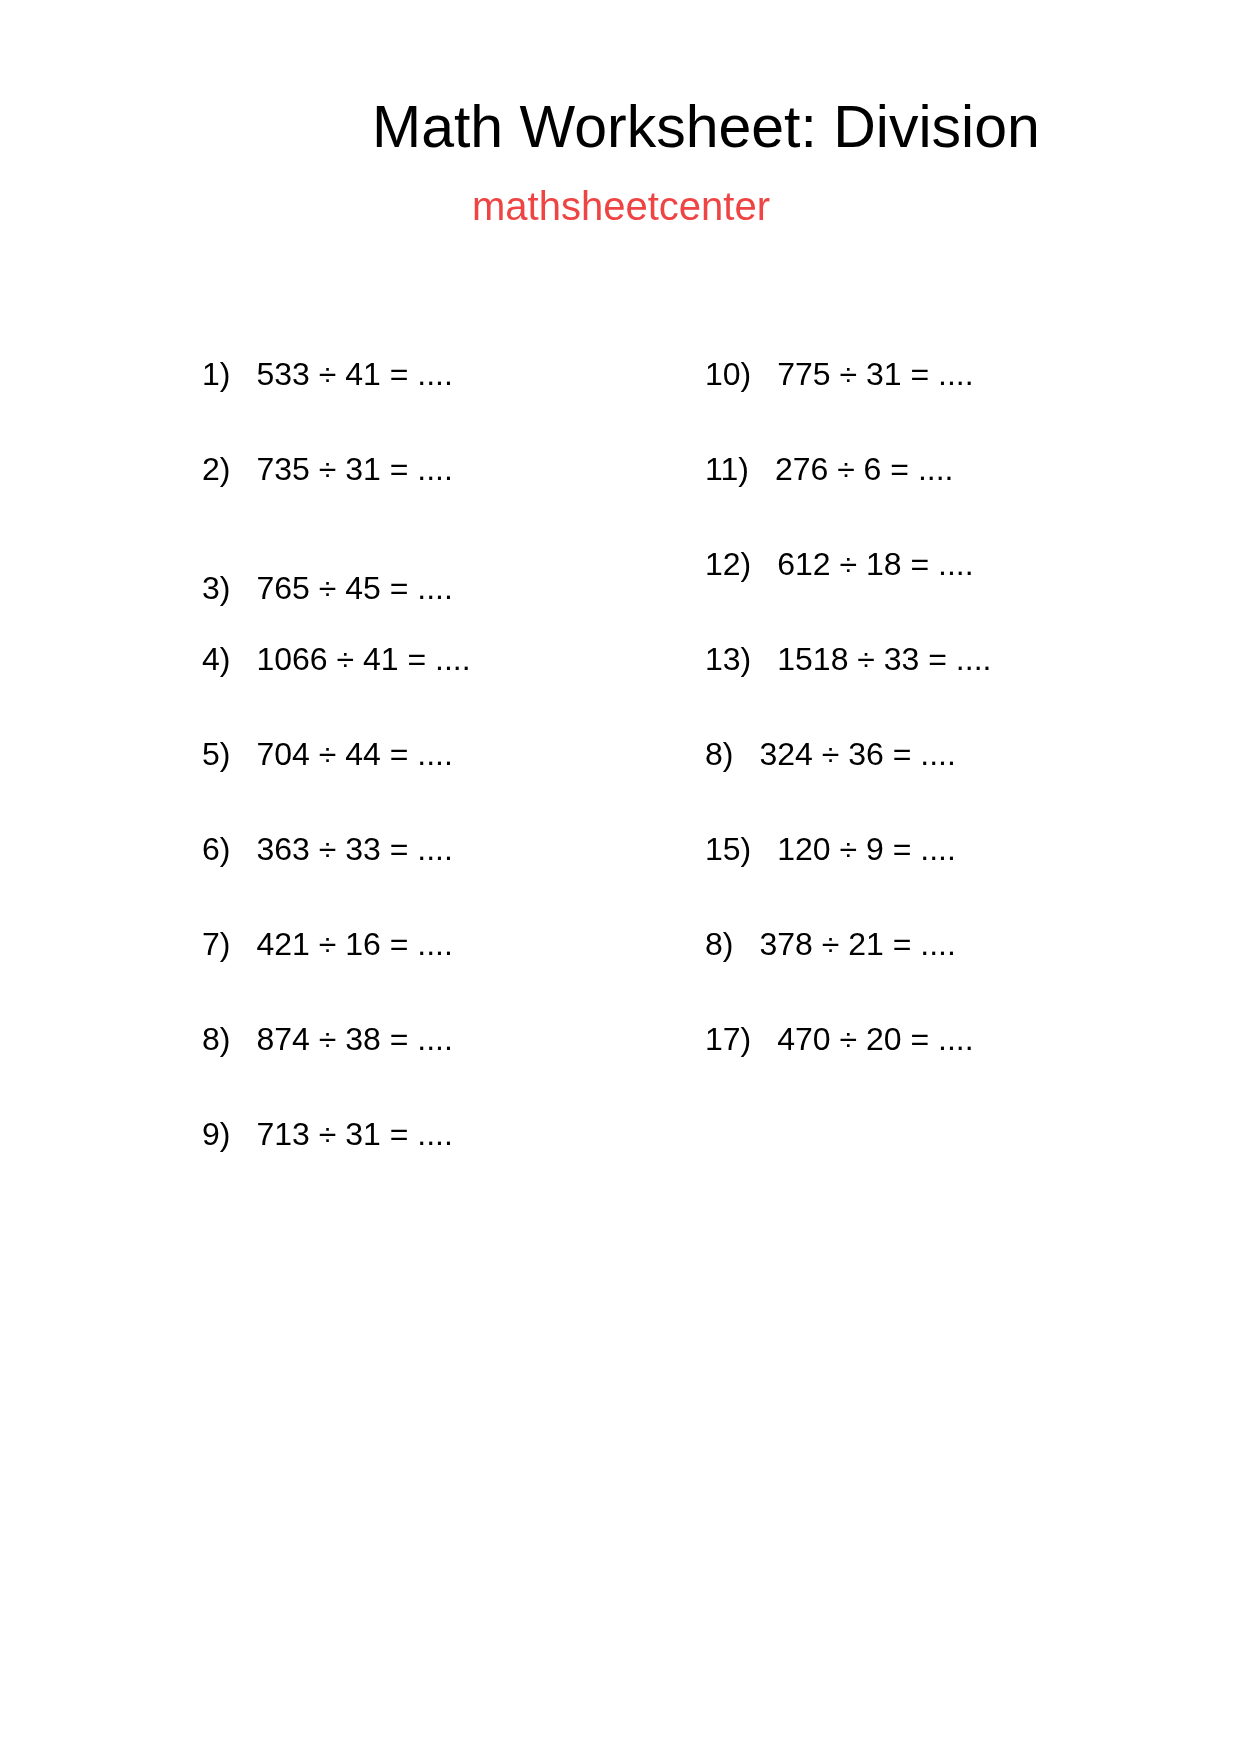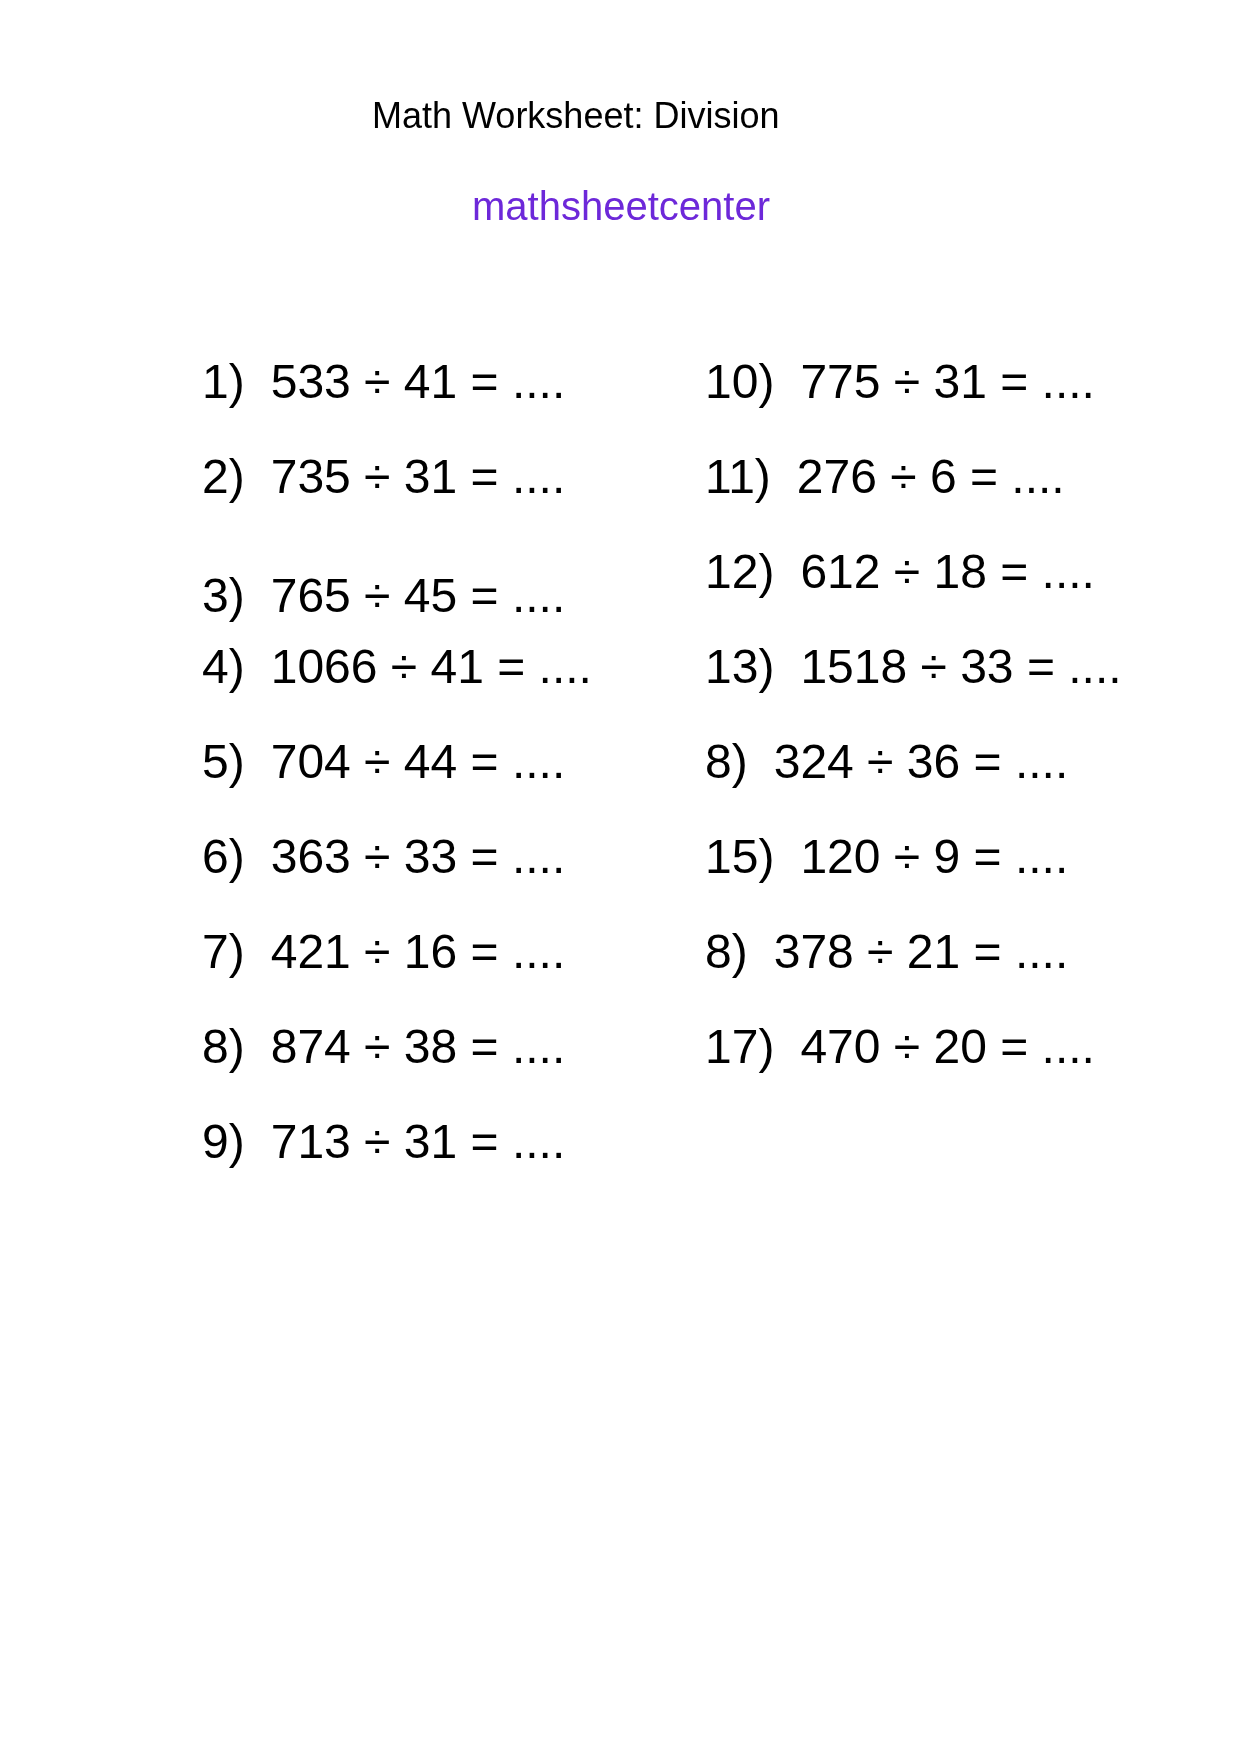--- a/index.html
+++ b/index.html
@@ -1,23 +1,23 @@
 <!DOCTYPE html>
 <html><head>
   <meta charset="utf-8">
   <style>
     html, body { margin: 0; padding: 0; background: #ffffff; }
     body { width: 1240px; height: 1754px; position: relative; overflow: hidden;
            font-family: "Liberation Sans", sans-serif; color: #000; }
-    .title { position: absolute; left: 372px; top: 98px; font-size: 36px; line-height: 1; white-space: nowrap; }
-    .subtitle { position: absolute; left: 472px; top: 186px; font-size: 40px; line-height: 1; color: #6d28d9; white-space: nowrap; }
+    .title { position: absolute; left: 372px; top: 98px; font-size: 59px; line-height: 1; white-space: nowrap; }
+    .subtitle { position: absolute; left: 472px; top: 186px; font-size: 40px; line-height: 1; color: #ef4444; white-space: nowrap; }
     .col { position: absolute; top: 0; }
     .col.left { left: 202px; }
     .col.right { left: 705px; }
-    .problem { position: absolute; left: 0; font-size: 48px; line-height: 1; white-space: nowrap; }
+    .problem { position: absolute; left: 0; font-size: 32px; line-height: 1; white-space: nowrap; }
     .num { display: inline-block; }
     .expr { display: inline-block; margin-left: 26px; }
   </style>
 </head>
 <body>
 
 <div class="title">Math Worksheet: Division</div>
 <div class="subtitle">mathsheetcenter</div>
 
 <div class="col left">

